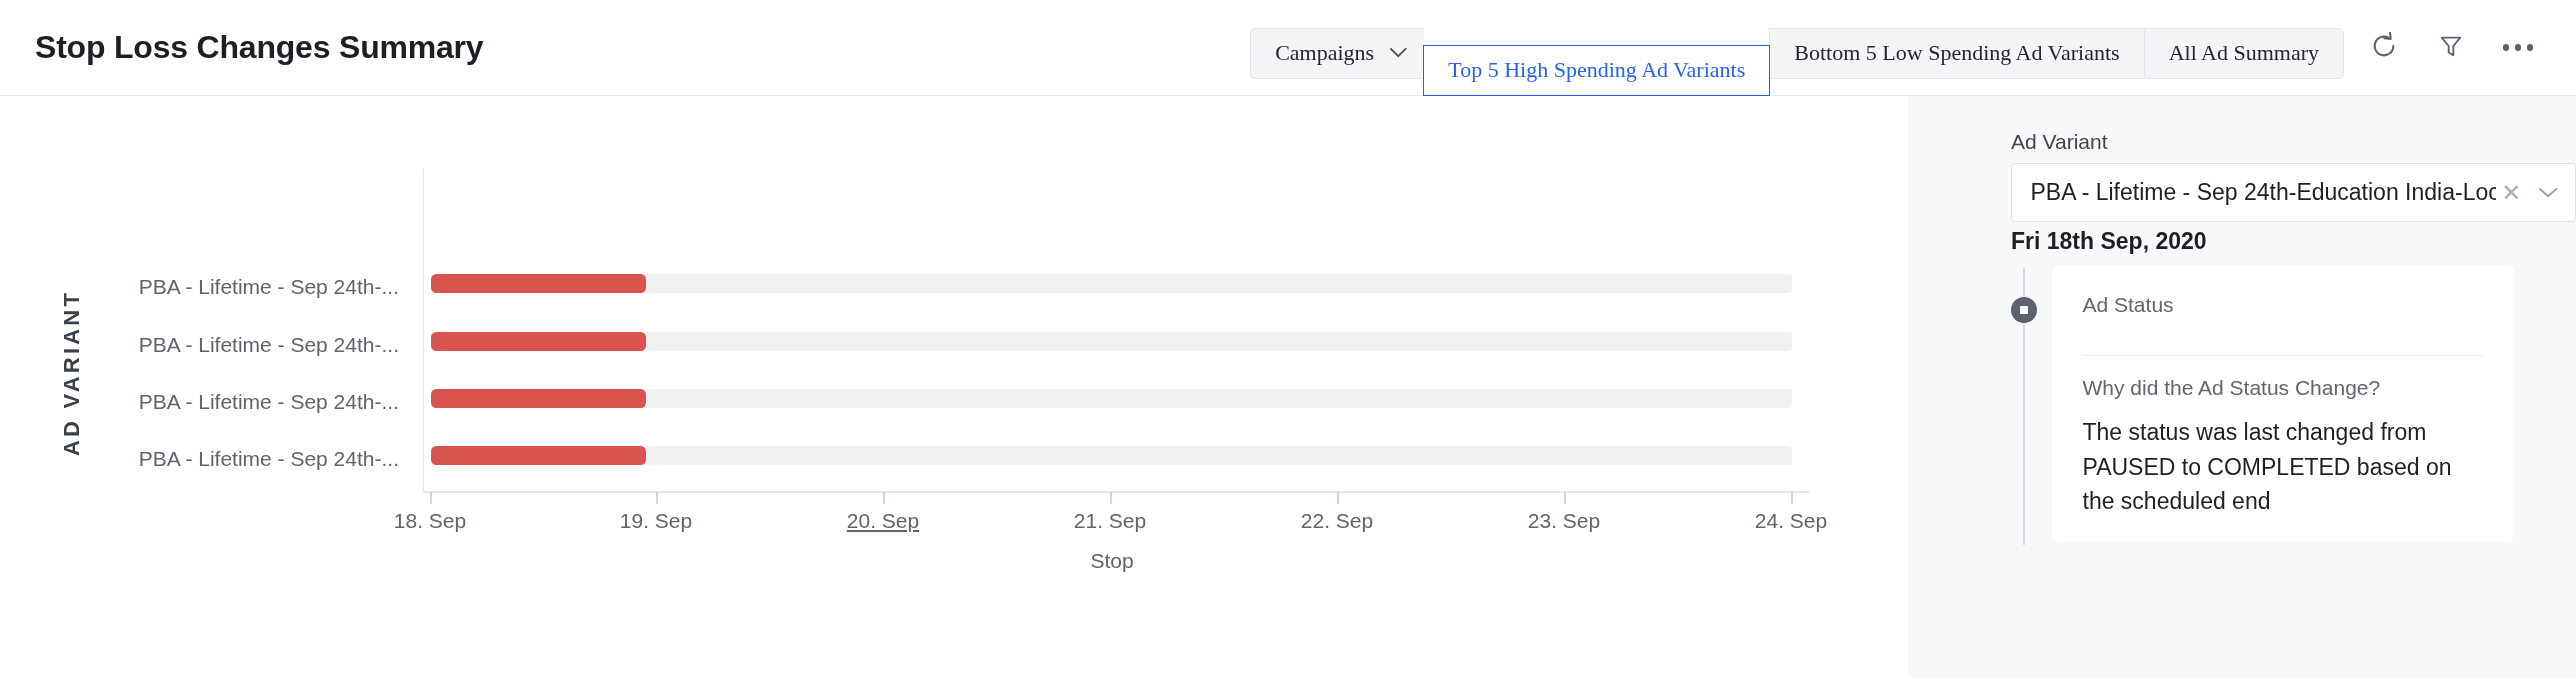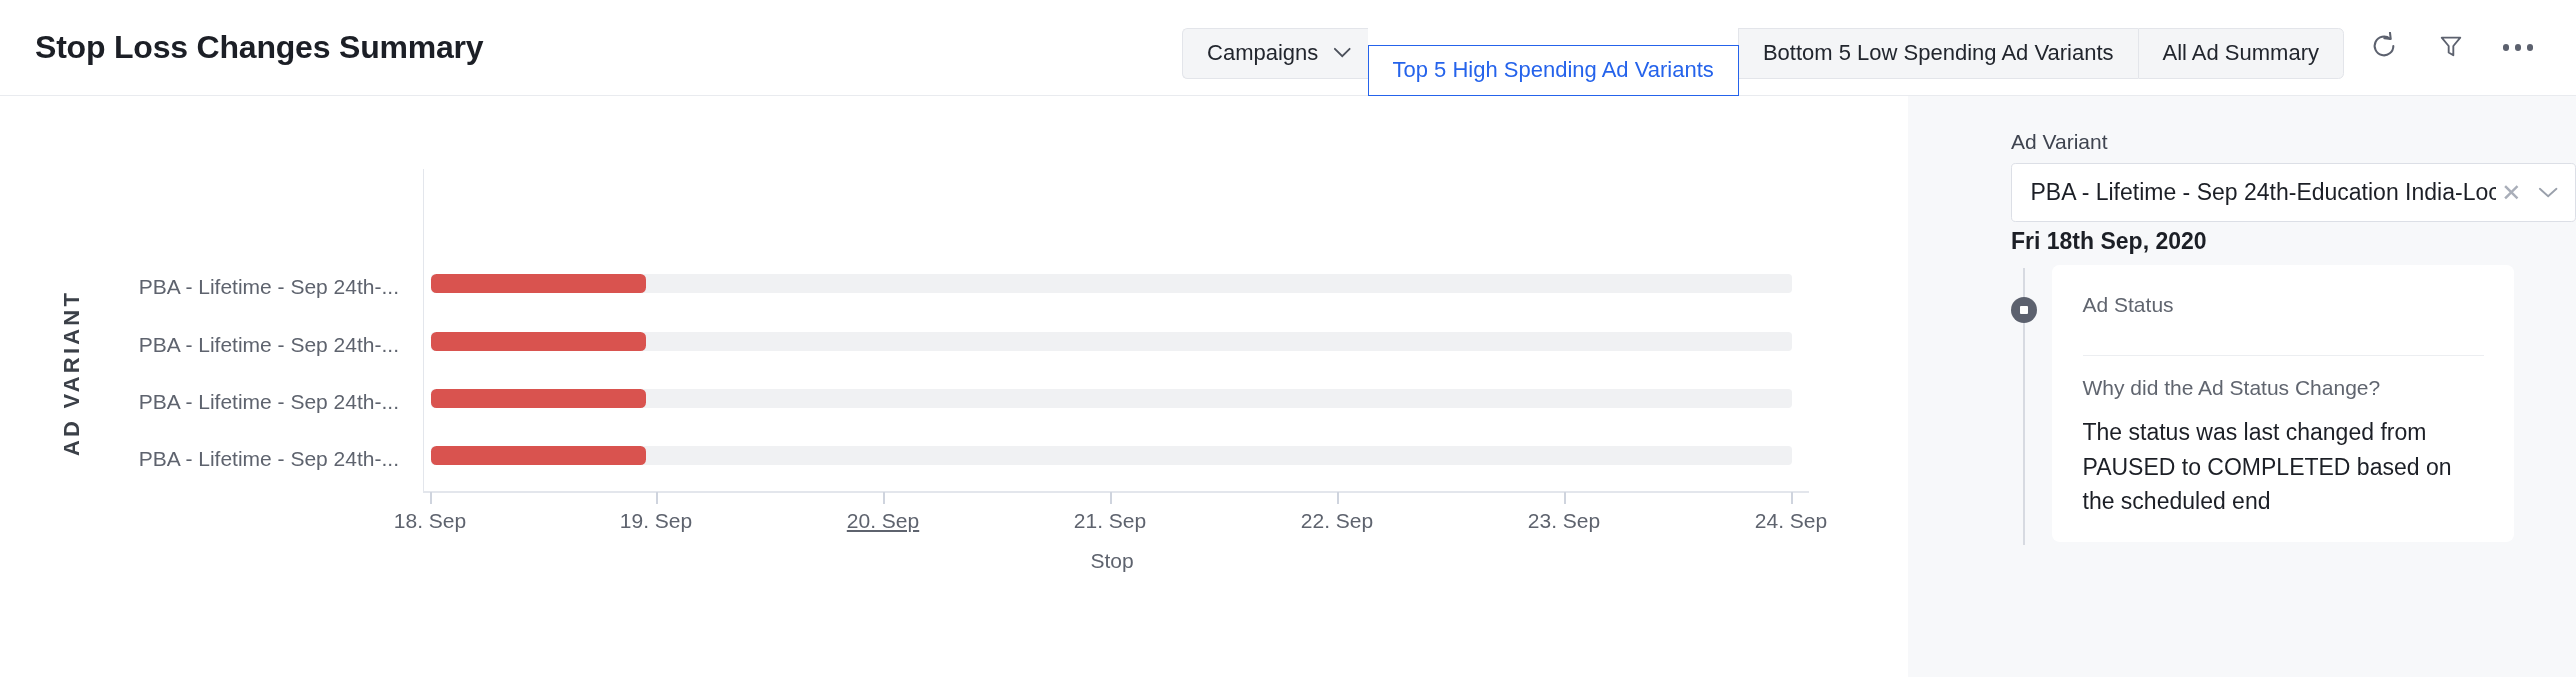--- a/index.html
+++ b/index.html
@@ -40,20 +40,21 @@
     margin-left: auto;
     margin-right: 31px;
     display: flex;
     align-items: center;
   }
 
   .seg-group {
     display: flex;
     align-items: stretch;
     height: 40px;
+    font-family: Liberation Serif, serif;
   }
   .seg-btn {
     display: flex;
     align-items: center;
     justify-content: center;
     height: 51px;
     box-sizing: border-box;
     padding: 0 24px;
     font-size: 22px;
     color: #22262e;

